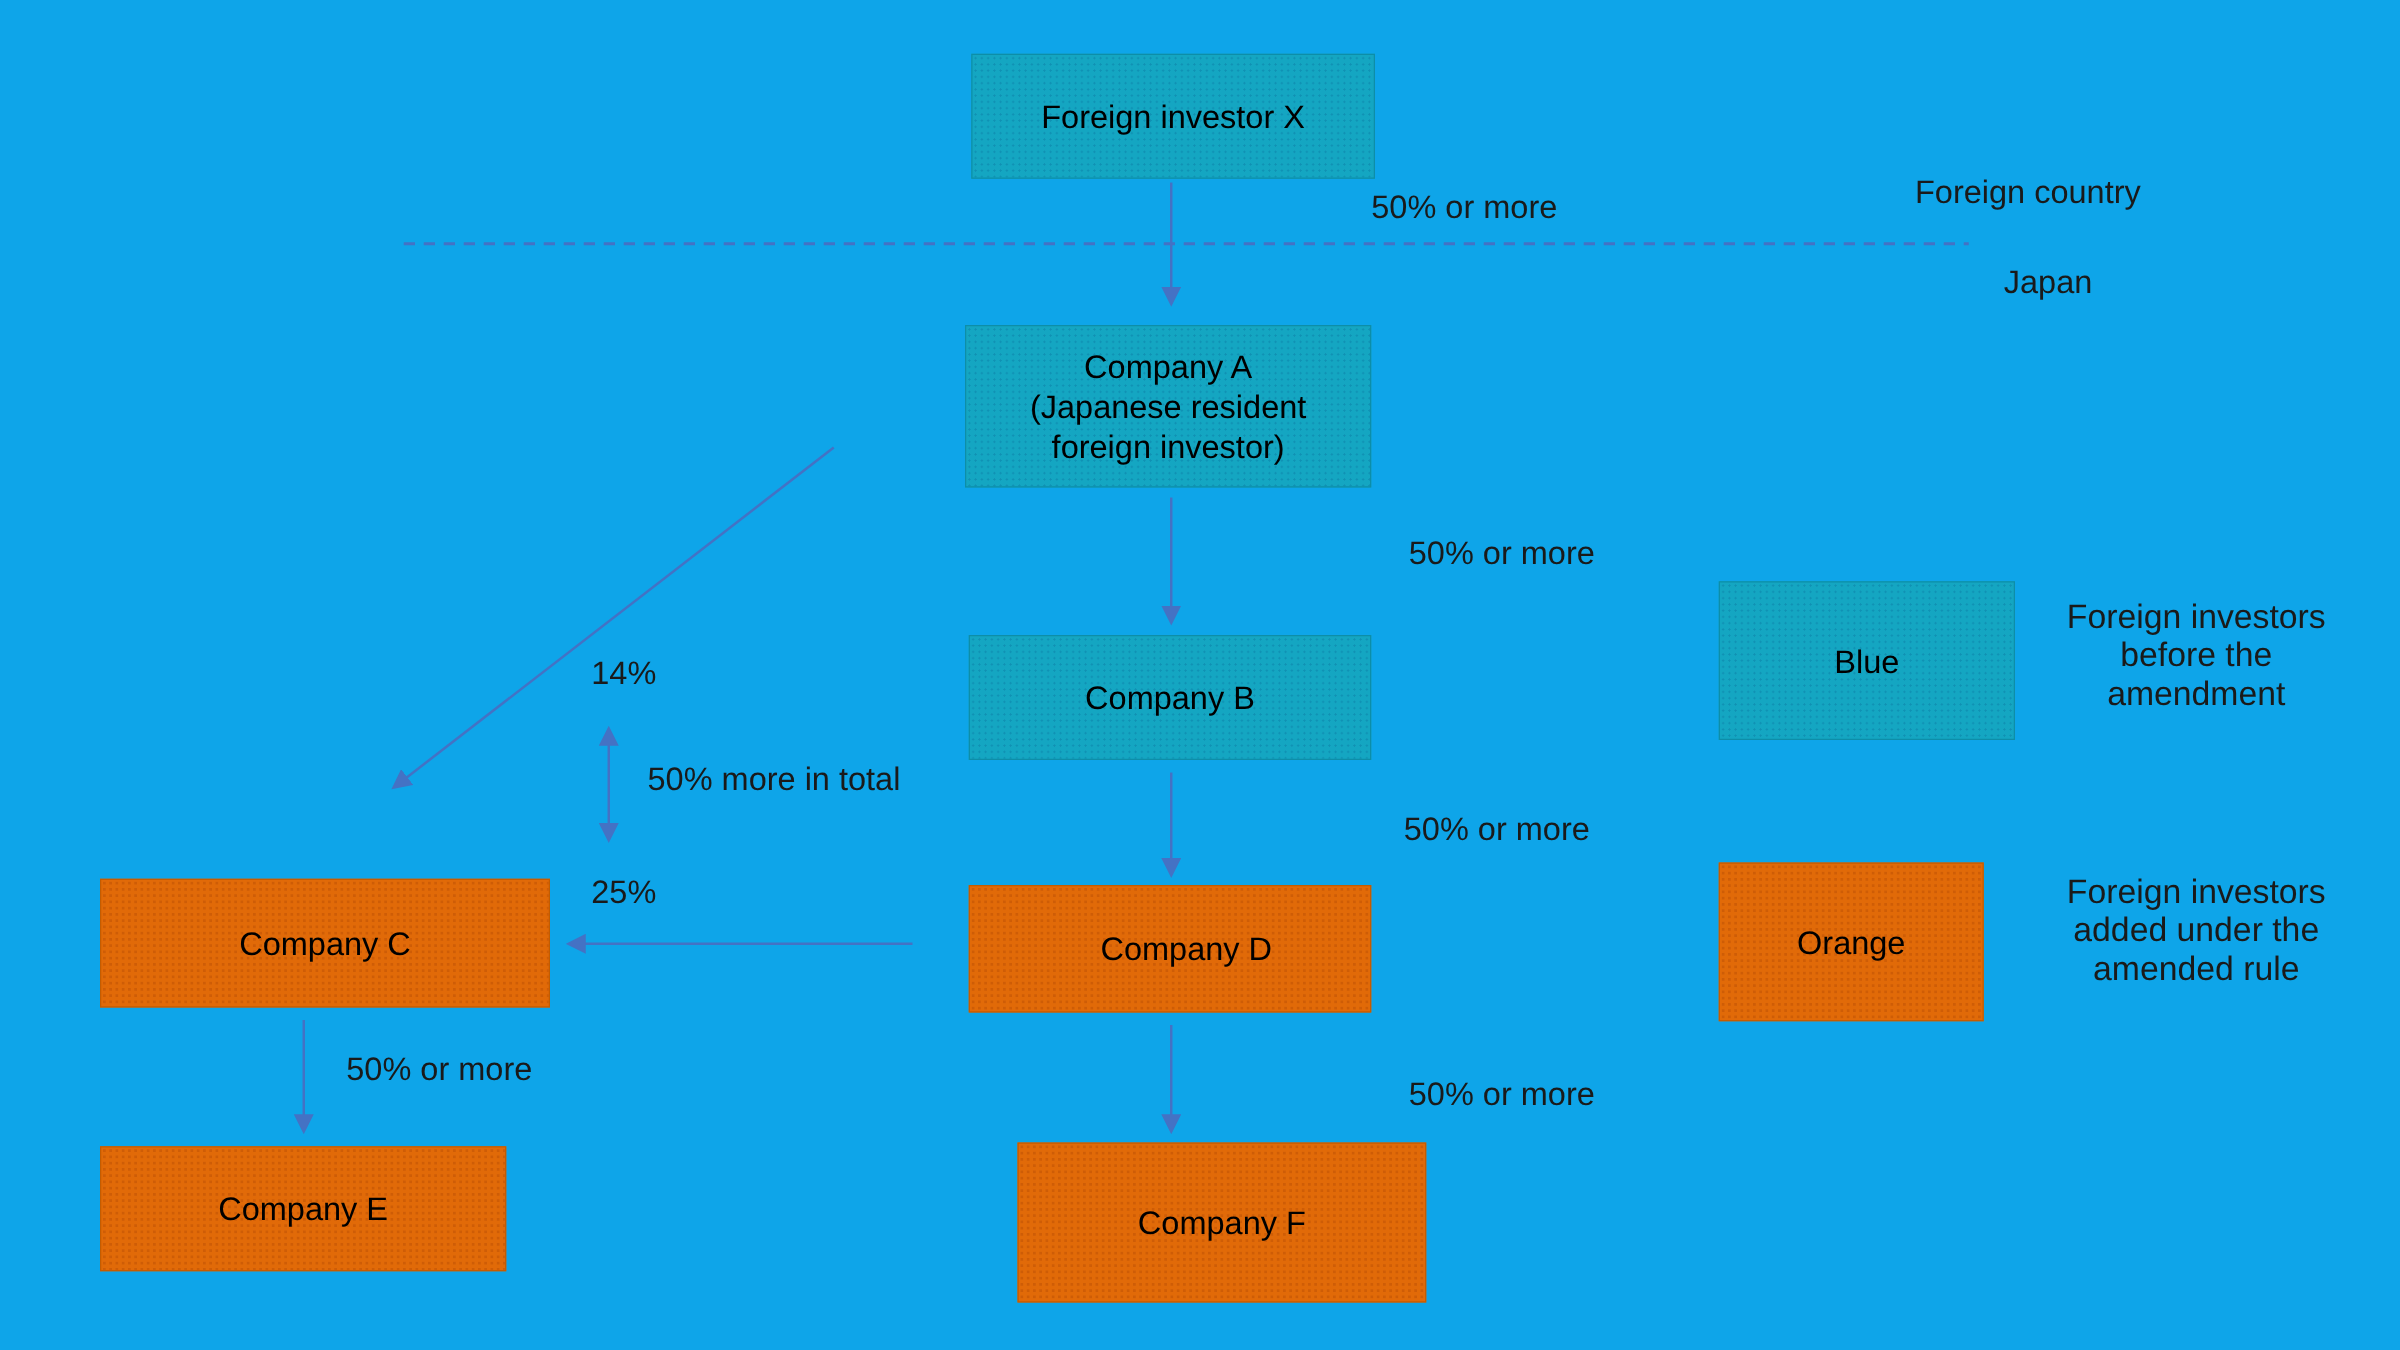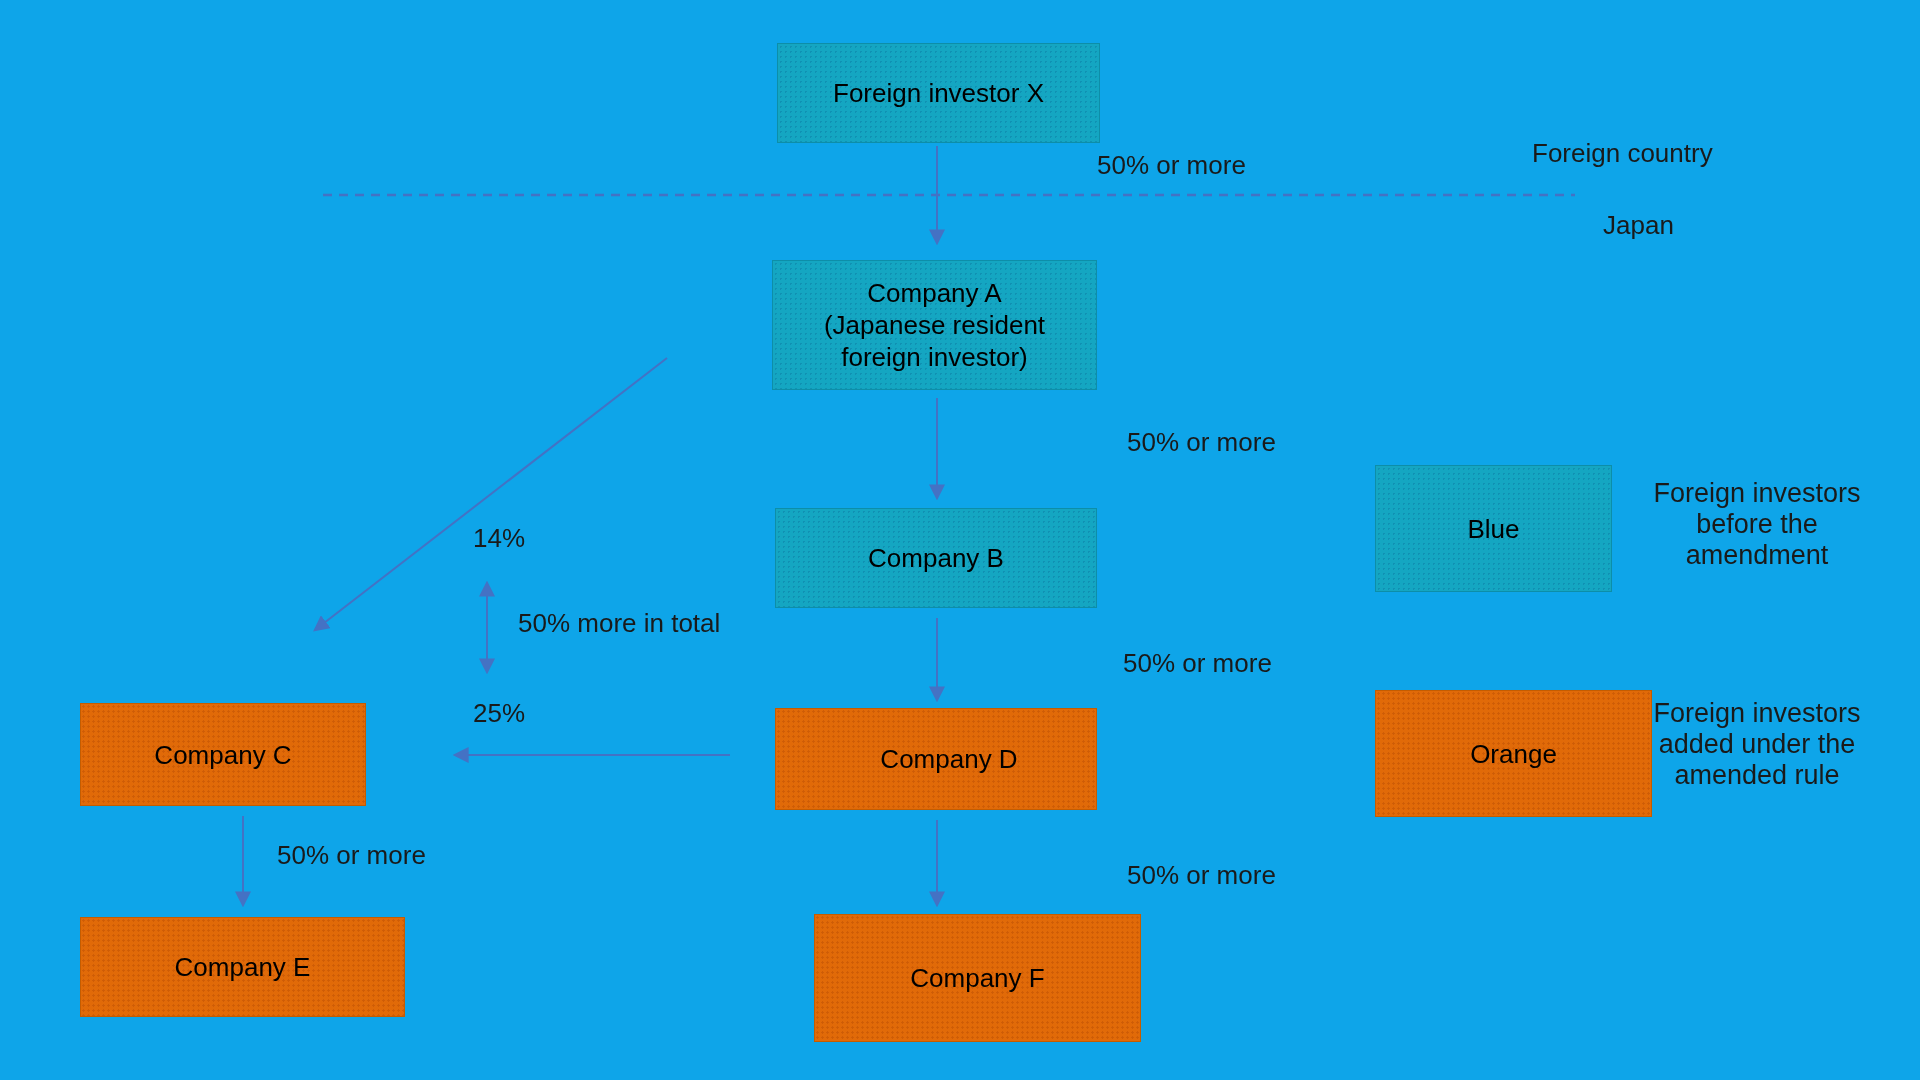--- a/index.html
+++ b/index.html
@@ -32,26 +32,26 @@
     background-image:radial-gradient(rgba(140,45,0,0.22) 1.2px,transparent 1.2px);
     background-size:5px 5px;
     border:1px solid #c45c00;
   }
   .lbl{position:absolute;font-size:26px;line-height:30px;white-space:nowrap;color:var(--text);}
   .legend-desc{position:absolute;font-size:27px;line-height:31px;width:224px;text-align:center;white-space:normal;color:var(--text);}
   
   #node-x       {left:777px; top:43px;  width:323px; height:100px;}
   #node-a       {left:772px; top:260px; width:325px; height:130px;}
   #node-b       {left:775px; top:508px; width:322px; height:100px;}
-  #node-c       {left:80px;  top:703px; width:286px; height:103px;}
+  #node-c       {left:80px;  top:703px; width:360px; height:103px;}
   #node-d       {left:775px; top:708px; width:322px; height:102px;padding-left:36px;}
   #node-e       {left:80px;  top:917px; width:325px; height:100px;}
   #node-f       {left:814px; top:914px; width:327px; height:128px;}
   #legend-blue  {left:1375px;top:465px; width:237px; height:127px;}
-  #legend-orange{left:1375px;top:690px; width:277px; height:127px;}
+  #legend-orange{left:1375px;top:690px; width:212px; height:127px;}
   
   #lbl-50-xa{left:1097px;top:150px;}
   #lbl-foreign-country{left:1532px;top:138px;text-align:center;}
   #lbl-japan{left:1603px;top:210px;}
   #lbl-50-ab{left:1127px;top:427px;}
   #lbl-50-bd{left:1123px;top:648px;}
   #lbl-50-df{left:1127px;top:860px;}
   #lbl-50-ce{left:277px;top:840px;}
   #lbl-35{left:473px;top:523px;}
   #lbl-25{left:473px;top:698px;}

